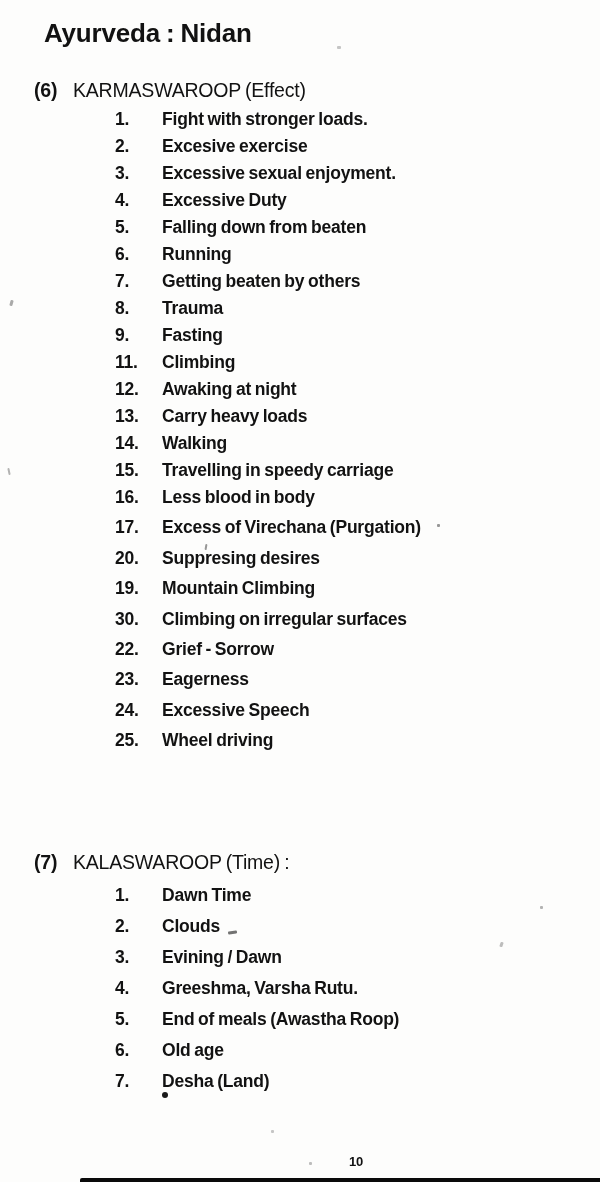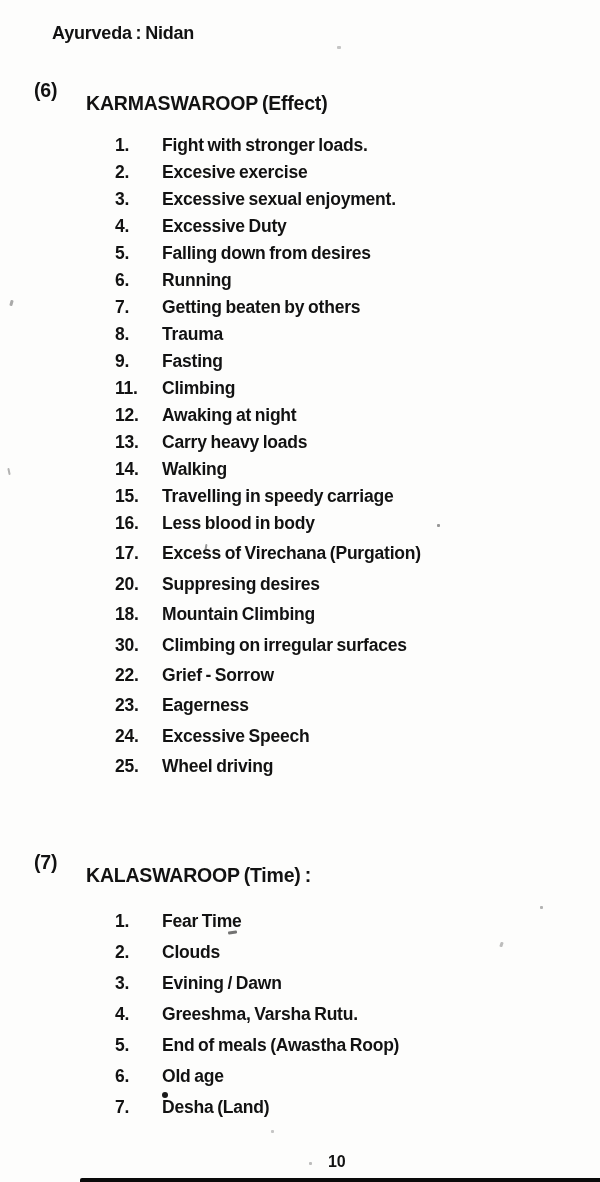--- a/index.html
+++ b/index.html
@@ -8,45 +8,45 @@
     width:600px;height:1182px;
     background:#fdfdfc;
     overflow:hidden;
     font-family:"Liberation Sans",sans-serif;
     font-weight:700;
     color:#121212;
     letter-spacing:-0.2px;
     word-spacing:-1px;
   }
   .doc-header{
-    position:absolute;left:52px;top:22px;
-    font-size:18px;line-height:22px;
+    position:absolute;left:44px;top:22px;
+    font-size:26px;line-height:22px;
   }
   .section{position:absolute;left:34px;}
   .section-karma{top:78px;}
   .section-kala{top:850px;}
   .sec-head{display:flex;align-items:flex-start;font-size:19.5px;line-height:24px;}
   .sec-idx{width:39px;flex:0 0 39px;}
-  .sec-title{margin:13px;font-size:19.5px;line-height:24px;font-weight:700;}
+  .sec-title{margin:0;font-size:19.5px;line-height:24px;font-weight:400;}
   ol.items{list-style:none;margin:0;padding:0;}
   .section-karma ol.items{margin-top:6px;}
   .section-kala ol.items{margin-top:10px;}
   ol.items li{display:flex;align-items:flex-start;font-size:17.5px;line-height:22px;}
   .section-karma li{height:27px;}
   .section-karma li:nth-child(n+15){height:30.4px;}
   .section-kala li{height:31px;}
   ol.items .num{display:inline-block;margin-left:81px;width:47px;flex:0 0 47px;}
   ol.items .txt{display:inline-block;}
   .stray-bullet{
     position:absolute;left:162px;top:1092px;
     width:6px;height:6px;border-radius:50%;background:#1a1a1a;
   }
   .page-number{
-    position:absolute;left:328px;top:1151px;
-    font-size:16px;line-height:22px;
+    position:absolute;left:349px;top:1151px;
+    font-size:13px;line-height:22px;
   }
   .bottom-bar{
     position:absolute;left:80px;right:0;bottom:0;height:4px;
     background:#0a0a0a;
     border-top-left-radius:2px;
   }
   
   .speck{position:absolute;background:#444;opacity:.55;border-radius:1px;}
   .speck-a{left:337px;top:46px;width:4px;height:3px;opacity:.3;}
   .speck-b{left:10px;top:300px;width:3px;height:6px;opacity:.45;transform:rotate(15deg);}
@@ -83,21 +83,21 @@
         <li>
           <span class="num">3.</span>
           <span class="txt">Excessive sexual enjoyment.</span>
         </li>
         <li>
           <span class="num">4.</span>
           <span class="txt">Excessive Duty</span>
         </li>
         <li>
           <span class="num">5.</span>
-          <span class="txt">Falling down from desires</span>
+          <span class="txt">Falling down from beaten</span>
         </li>
         <li>
           <span class="num">6.</span>
           <span class="txt">Running</span>
         </li>
         <li>
           <span class="num">7.</span>
           <span class="txt">Getting beaten by others</span>
         </li>
         <li>
@@ -134,21 +134,21 @@
         </li>
         <li>
           <span class="num">17.</span>
           <span class="txt">Excess of Virechana (Purgation)</span>
         </li>
         <li>
           <span class="num">20.</span>
           <span class="txt">Suppresing desires</span>
         </li>
         <li>
-          <span class="num">18.</span>
+          <span class="num">19.</span>
           <span class="txt">Mountain Climbing</span>
         </li>
         <li>
           <span class="num">30.</span>
           <span class="txt">Climbing on irregular surfaces</span>
         </li>
         <li>
           <span class="num">22.</span>
           <span class="txt">Grief - Sorrow</span>
         </li>
@@ -168,21 +168,21 @@
   </section>
 
   <section class="section section-kala">
     <div class="sec-head">
       <span class="sec-idx">(7)</span>
       <h2 class="sec-title">KALASWAROOP (Time) :</h2>
     </div>
     <ol class="items">
         <li>
           <span class="num">1.</span>
-          <span class="txt">Fear Time</span>
+          <span class="txt">Dawn Time</span>
         </li>
         <li>
           <span class="num">2.</span>
           <span class="txt">Clouds</span>
         </li>
         <li>
           <span class="num">3.</span>
           <span class="txt">Evining / Dawn</span>
         </li>
         <li>

